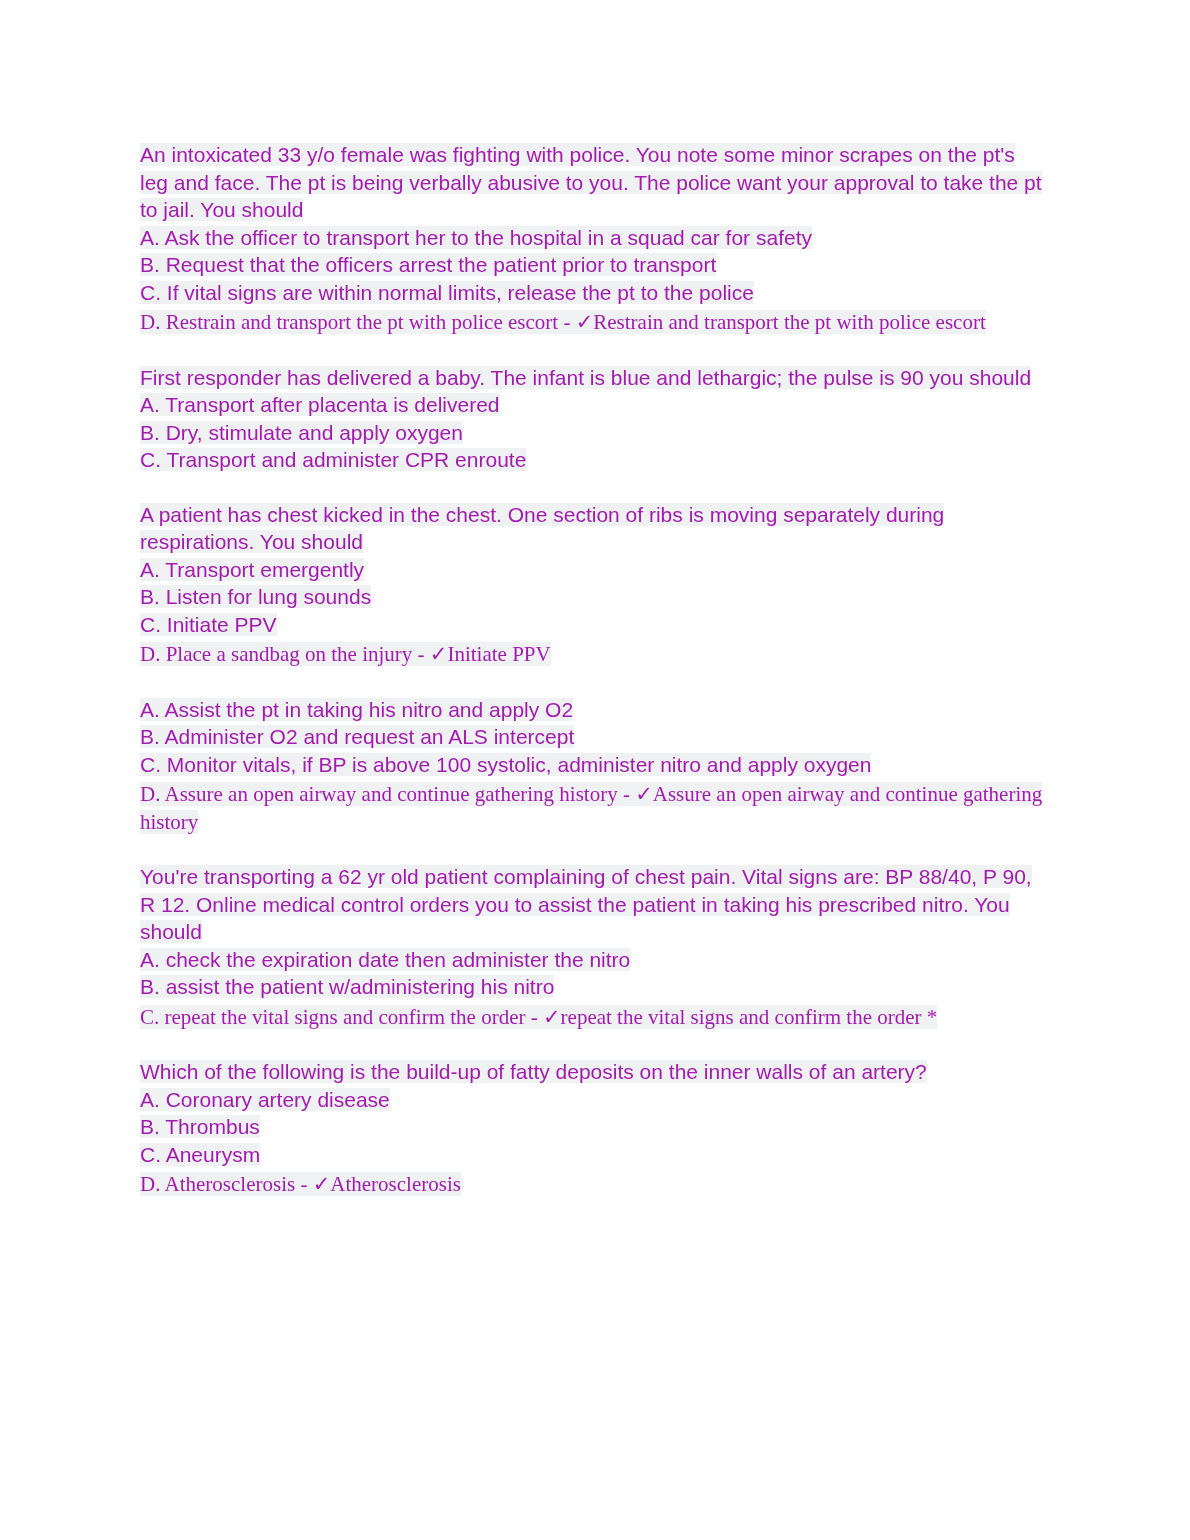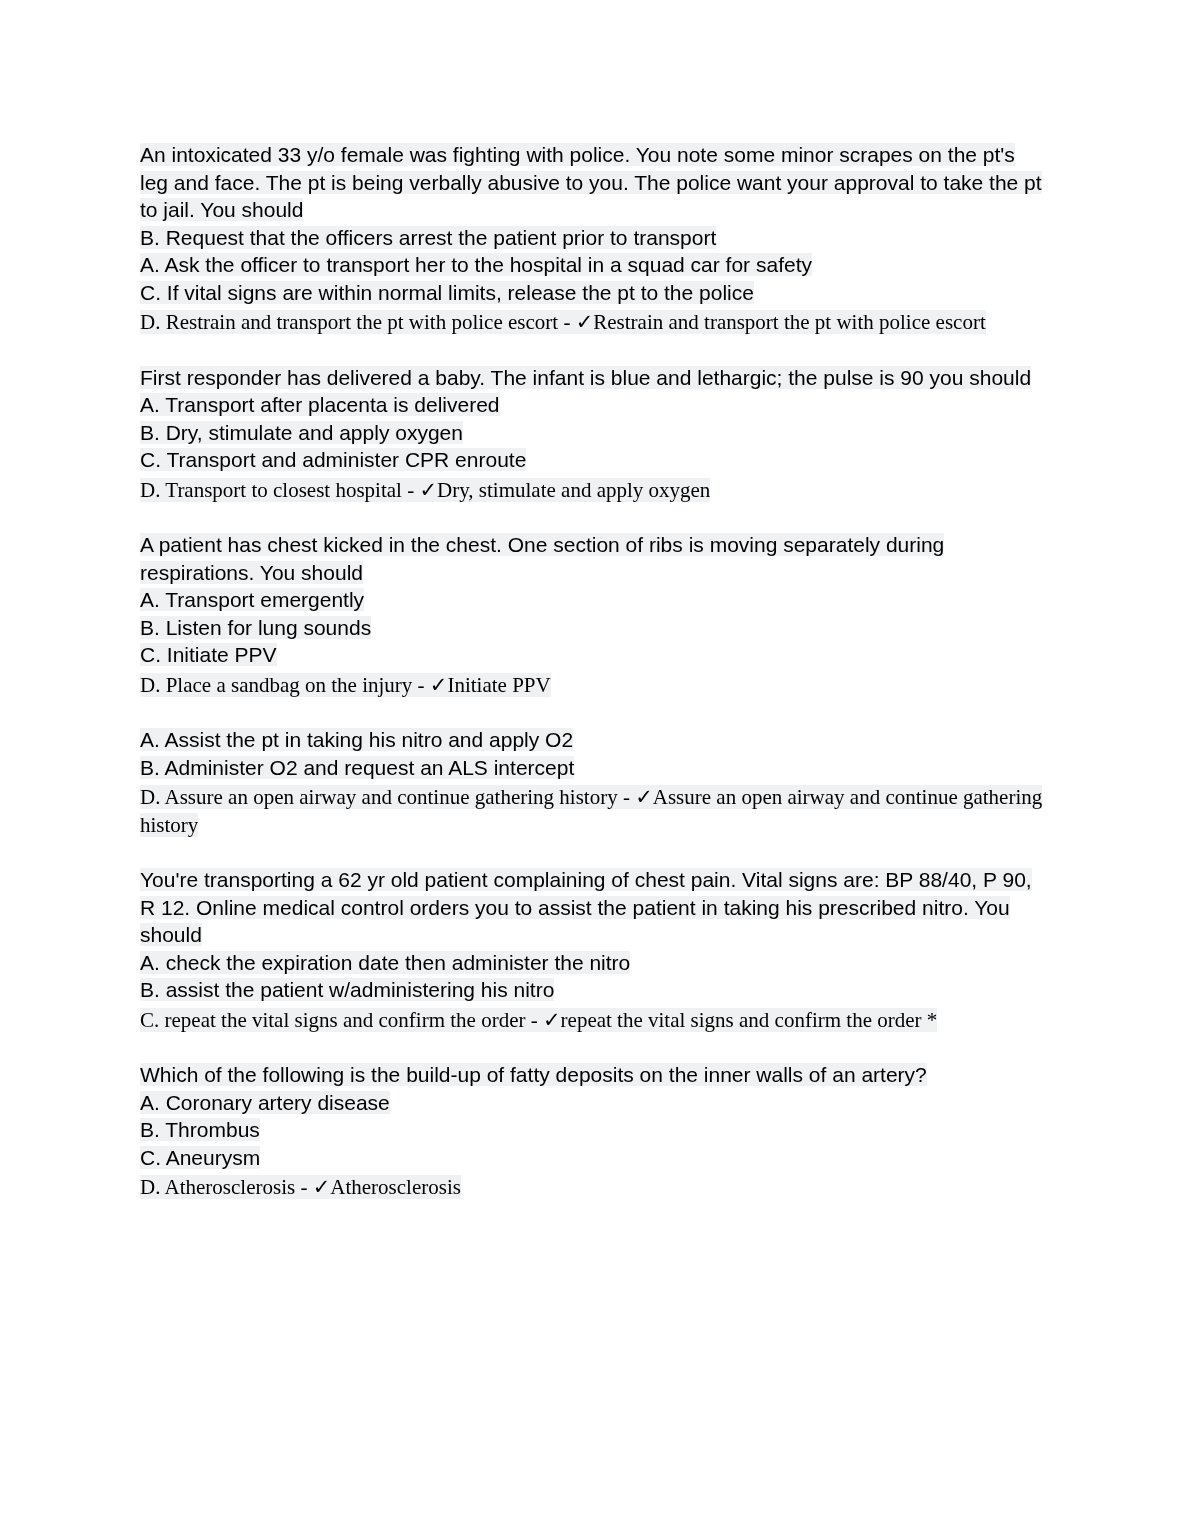--- a/index.html
+++ b/index.html
@@ -10,21 +10,21 @@
   .page {
     position: relative;
     width: 1190px;
     min-height: 1540px;
     box-sizing: border-box;
     padding: 141px 142px 60px 140px;
     background: #ffffff;
     font-family: "Liberation Sans", "DejaVu Sans", sans-serif;
     font-size: 21px;
     line-height: 27.5px;
-    color: #000000;
+    color: #a21caf;
     overflow: hidden;
   }
   .content {
     width: 908px;
   }
   .qblock {
     margin: 0 0 27px 0;
   }
   .line {
     margin: 0;
@@ -45,45 +45,45 @@
   }
 </style>
 </head>
 <body>
 
 <div class="page">
   <div class="content">
 
     <section class="qblock">
       <p class="line"><span class="hl">An intoxicated 33 y/o female was fighting with police. You note some minor scrapes on the pt's leg and face. The pt is being verbally abusive to you. The police want your approval to take the pt to jail. You should</span></p>
+      <p class="line"><span class="hl">A. Ask the officer to transport her to the hospital in a squad car for safety</span></p>
       <p class="line"><span class="hl">B. Request that the officers arrest the patient prior to transport</span></p>
-      <p class="line"><span class="hl">A. Ask the officer to transport her to the hospital in a squad car for safety</span></p>
       <p class="line"><span class="hl">C. If vital signs are within normal limits, release the pt to the police</span></p>
       <p class="line answer"><span class="hl"><span>D. Restrain and transport the pt with police escort - </span><span class="check">✓</span><span>Restrain and transport the pt with police escort</span></span></p>
     </section>
 
     <section class="qblock">
       <p class="line"><span class="hl">First responder has delivered a baby. The infant is blue and lethargic; the pulse is 90 you should</span></p>
       <p class="line"><span class="hl">A. Transport after placenta is delivered</span></p>
       <p class="line"><span class="hl">B. Dry, stimulate and apply oxygen</span></p>
       <p class="line"><span class="hl">C. Transport and administer CPR enroute</span></p>
-      <p class="line answer"><span class="hl"><span>D. Transport to closest hospital - </span><span class="check">✓</span><span>Dry, stimulate and apply oxygen</span></span></p>
     </section>
 
     <section class="qblock">
       <p class="line"><span class="hl">A patient has chest kicked in the chest. One section of ribs is moving separately during respirations. You should</span></p>
       <p class="line"><span class="hl">A. Transport emergently</span></p>
       <p class="line"><span class="hl">B. Listen for lung sounds</span></p>
       <p class="line"><span class="hl">C. Initiate PPV</span></p>
       <p class="line answer"><span class="hl"><span>D. Place a sandbag on the injury - </span><span class="check">✓</span><span>Initiate PPV</span></span></p>
     </section>
 
     <section class="qblock">
       <p class="line"><span class="hl">A. Assist the pt in taking his nitro and apply O2</span></p>
       <p class="line"><span class="hl">B. Administer O2 and request an ALS intercept</span></p>
+      <p class="line"><span class="hl">C. Monitor vitals, if BP is above 100 systolic, administer nitro and apply oxygen</span></p>
       <p class="line answer"><span class="hl"><span>D. Assure an open airway and continue gathering history - </span><span class="check">✓</span><span>Assure an open airway and continue gathering history</span></span></p>
     </section>
 
     <section class="qblock">
       <p class="line"><span class="hl">You're transporting a 62 yr old patient complaining of chest pain. Vital signs are: BP 88/40, P 90, R 12. Online medical control orders you to assist the patient in taking his prescribed nitro. You should</span></p>
       <p class="line"><span class="hl">A. check the expiration date then administer the nitro</span></p>
       <p class="line"><span class="hl">B. assist the patient w/administering his nitro</span></p>
       <p class="line answer"><span class="hl"><span>C. repeat the vital signs and confirm the order - </span><span class="check">✓</span><span>repeat the vital signs and confirm the order *</span></span></p>
     </section>
 

